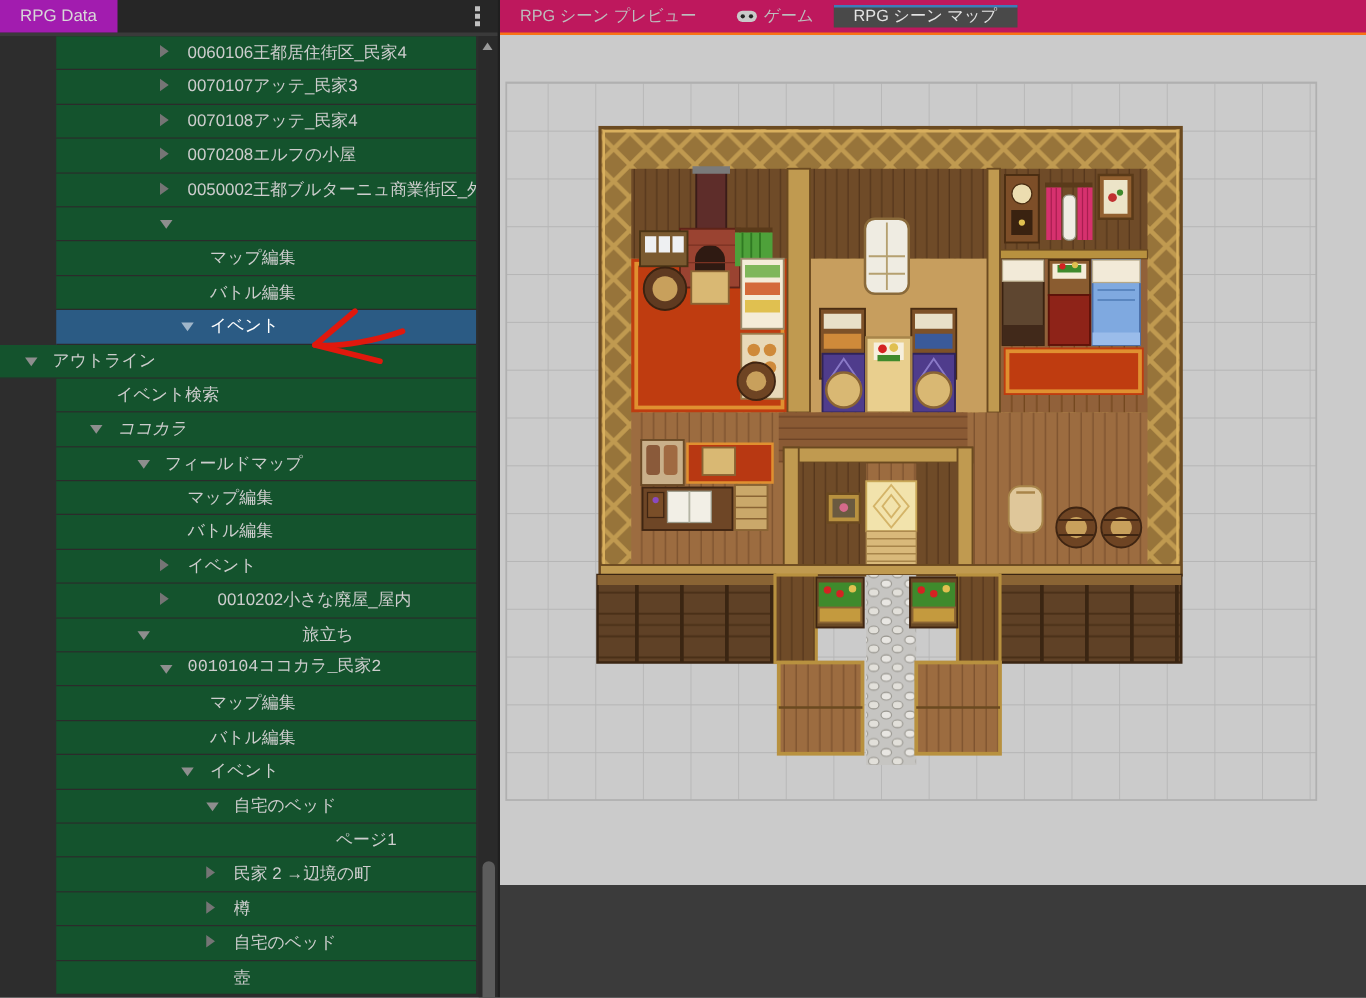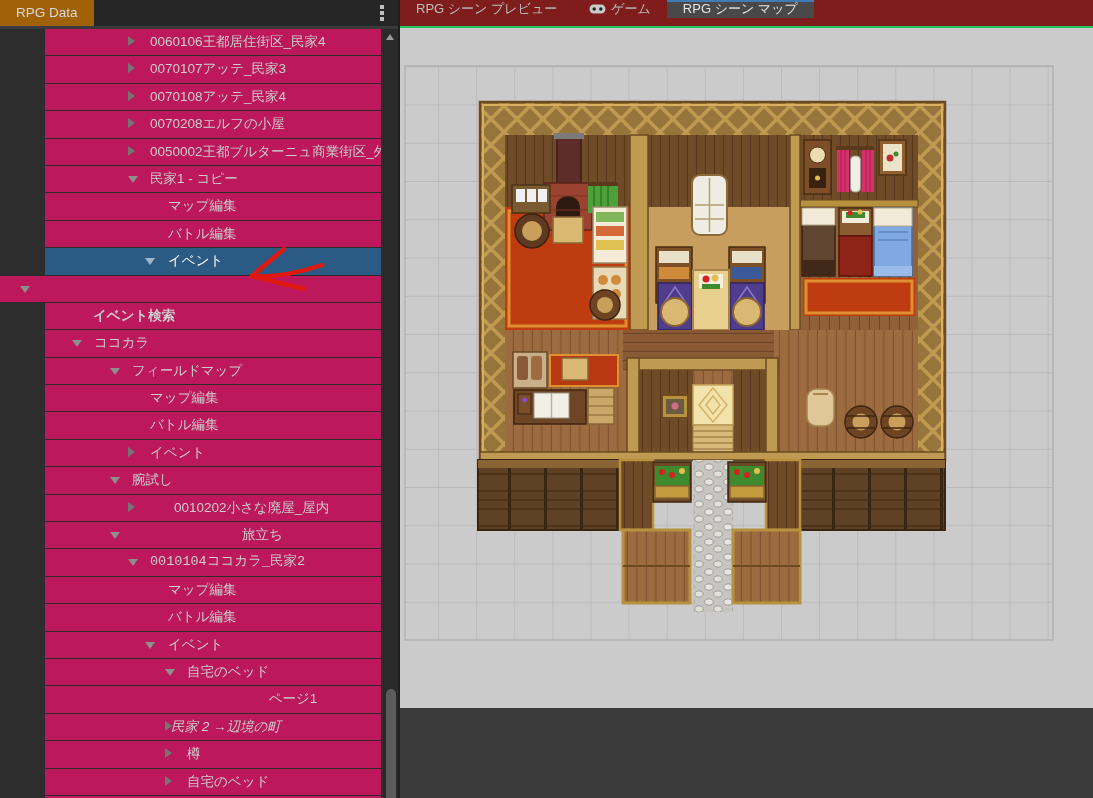--- a/index.html
+++ b/index.html
@@ -5,40 +5,40 @@
   html,body{margin:0;padding:0;}
   body{
     width:1093px;height:798px;position:relative;overflow:hidden;
     background:#2d2d2d;
     font-family:"Liberation Sans","DejaVu Sans",sans-serif;
     -webkit-font-smoothing:antialiased;
   }
   
   #left-panel{position:absolute;left:0;top:0;width:400px;height:798px;background:#2d2d2d;border-right:2px solid #1f1f1f;box-sizing:border-box;}
   #lp-tabbar{position:relative;height:26px;background:#262626;border-bottom:3px solid #3a3a3a;}
-  #lp-tab{display:inline-block;height:26px;line-height:26px;padding:0 16px;background:#a16207;color:#d8d8d8;font-size:13.5px;}
+  #lp-tab{display:inline-block;height:26px;line-height:26px;padding:0 16px;background:#a21caf;color:#d8d8d8;font-size:13.5px;}
   #lp-kebab{position:absolute;right:14px;top:5px;width:4px;cursor:pointer;}
   #lp-kebab i{display:block;width:3.5px;height:3.5px;background:#c0c0c0;margin:0 0 2.5px 0;}
   #tree{position:absolute;left:0;top:29px;right:17px;bottom:0;overflow:hidden;}
-  .trow{position:relative;height:26.4px;border-bottom:1px solid #2b2b2b;background:#be185d;margin-left:45px;cursor:pointer;}
+  .trow{position:relative;height:26.4px;border-bottom:1px solid #2b2b2b;background:#14532d;margin-left:45px;cursor:pointer;}
   .trow.root{margin-left:0;}
   .trow .lbl{position:absolute;top:0;height:26.4px;line-height:26.4px;font-size:13.5px;color:#cdcdcd;white-space:nowrap;overflow:hidden;right:0;}
   .trow.selected{background:var(--selection,#2b5b84);}
   .trow.selected .lbl{color:#ffffff;}
   .tri{position:absolute;top:8px;width:0;height:0;}
   .tri-exp{border-left:5.5px solid transparent;border-right:5.5px solid transparent;border-top:7px solid #8e8e8e;top:10px;}
   .tri-col{border-top:5.5px solid transparent;border-bottom:5.5px solid transparent;border-left:7px solid #757575;top:7px;}
   .trow.selected .tri-exp{border-top-color:#9fb6ca;}
   
   #lp-scrollbar{position:absolute;left:383px;top:29px;width:15px;bottom:0;background:#2a2a2a;}
   #lp-scroll-up{position:absolute;left:3px;top:5px;width:0;height:0;border-left:4.5px solid transparent;border-right:4.5px solid transparent;border-bottom:6px solid #9a9a9a;cursor:pointer;}
   #lp-scroll-thumb{position:absolute;left:2.5px;width:10px;top:660px;height:120px;background:#5c5c5c;border-radius:5px;cursor:pointer;}
   
   #right-panel{position:absolute;left:400px;top:0;width:693px;height:798px;background:#3b3b3b;}
-  #rp-tabbar{height:26px;background:#7f1d1d;border-bottom:2px solid #22c55e;display:flex;align-items:flex-start;}
+  #rp-tabbar{height:26px;background:#be185d;border-bottom:2px solid #f97316;display:flex;align-items:center;}
   .rtab{display:flex;align-items:center;padding:0 16px;font-size:13px;color:#bdbdbd;cursor:pointer;white-space:nowrap;}
   .rtab.active{background:#494949;color:#e3e3e3;box-shadow:inset 0 2px 0 var(--accent,#3e7cb8);}
   .rtab .gpad{margin-right:5px;display:inline-flex;}
   #map-viewport{position:absolute;left:0;top:28px;width:693px;height:680px;background:#cbcbcb;cursor:crosshair;}
   #map-bottom{position:absolute;left:0;top:708px;width:693px;height:90px;background:#3b3b3b;}
   
   #annotation{position:absolute;left:0;top:0;width:1093px;height:798px;pointer-events:none;}
 </style>
 </head>
 <body>
@@ -68,61 +68,57 @@
       <div class="trow">
         <span class="tri tri-col" style="left: 83px;"></span>
         <span class="lbl" style="left: 105px;">0070208エルフの小屋</span>
       </div>
       <div class="trow">
         <span class="tri tri-col" style="left: 83px;"></span>
         <span class="lbl" style="left: 105px;">0050002王都ブルターニュ商業街区_外</span>
       </div>
       <div class="trow">
         <span class="tri tri-exp" style="left: 83px;"></span>
-        <span class="lbl" style="left: 105px;">民家1 - コピー</span>
       </div>
       <div class="trow">
         <span class="lbl" style="left: 123px;">マップ編集</span>
       </div>
       <div class="trow">
         <span class="lbl" style="left: 123px;">バトル編集</span>
       </div>
       <div class="trow selected">
         <span class="tri tri-exp" style="left: 100px;"></span>
         <span class="lbl" style="left: 123px;">イベント</span>
       </div>
       <div class="trow root">
         <span class="tri tri-exp" style="left: 20px;"></span>
-      </div>
-      <div class="trow">
-        <span class="lbl" style="left: 48px; font-weight: bold;">イベント検索</span>
+        <span class="lbl" style="left: 42px;">アウトライン</span>
+      </div>
+      <div class="trow">
+        <span class="lbl" style="left: 48px;">イベント検索</span>
       </div>
       <div class="trow">
         <span class="tri tri-exp" style="left: 27px;"></span>
-        <span class="lbl" style="left: 49px;">ココカラ</span>
+        <span class="lbl" style="left: 49px; font-style: italic;">ココカラ</span>
       </div>
       <div class="trow">
         <span class="tri tri-exp" style="left: 65px;"></span>
         <span class="lbl" style="left: 87px;">フィールドマップ</span>
       </div>
       <div class="trow">
         <span class="lbl" style="left: 105px;">マップ編集</span>
       </div>
       <div class="trow">
         <span class="lbl" style="left: 105px;">バトル編集</span>
       </div>
       <div class="trow">
         <span class="tri tri-col" style="left: 83px;"></span>
         <span class="lbl" style="left: 105px;">イベント</span>
       </div>
       <div class="trow">
-        <span class="tri tri-exp" style="left: 65px;"></span>
-        <span class="lbl" style="left: 87px;">腕試し</span>
-      </div>
-      <div class="trow">
         <span class="tri tri-col" style="left: 83px;"></span>
         <span class="lbl" style="left: 105px; margin-left: 24px;">0010202小さな廃屋_屋内</span>
       </div>
       <div class="trow">
         <span class="tri tri-exp" style="left: 65px;"></span>
         <span class="lbl" style="left: 99px; text-align: center;">旅立ち</span>
       </div>
       <div class="trow">
         <span class="tri tri-exp" style="left: 83px;"></span>
         <span class="lbl" style="left: 105px; font-family: Liberation Mono, monospace;">0010104ココカラ_民家2</span>
@@ -139,21 +135,21 @@
       </div>
       <div class="trow">
         <span class="tri tri-exp" style="left: 120px;"></span>
         <span class="lbl" style="left: 142px;">自宅のベッド</span>
       </div>
       <div class="trow">
         <span class="lbl" style="left: 160px; text-align: center;">ページ1</span>
       </div>
       <div class="trow">
         <span class="tri tri-col" style="left: 120px;"></span>
-        <span class="lbl" style="left: 126px; font-style: italic;">民家 2 →辺境の町</span>
+        <span class="lbl" style="left: 142px;">民家 2 →辺境の町</span>
       </div>
       <div class="trow">
         <span class="tri tri-col" style="left: 120px;"></span>
         <span class="lbl" style="left: 142px;">樽</span>
       </div>
       <div class="trow">
         <span class="tri tri-col" style="left: 120px;"></span>
         <span class="lbl" style="left: 142px;">自宅のベッド</span>
       </div>
       <div class="trow">

